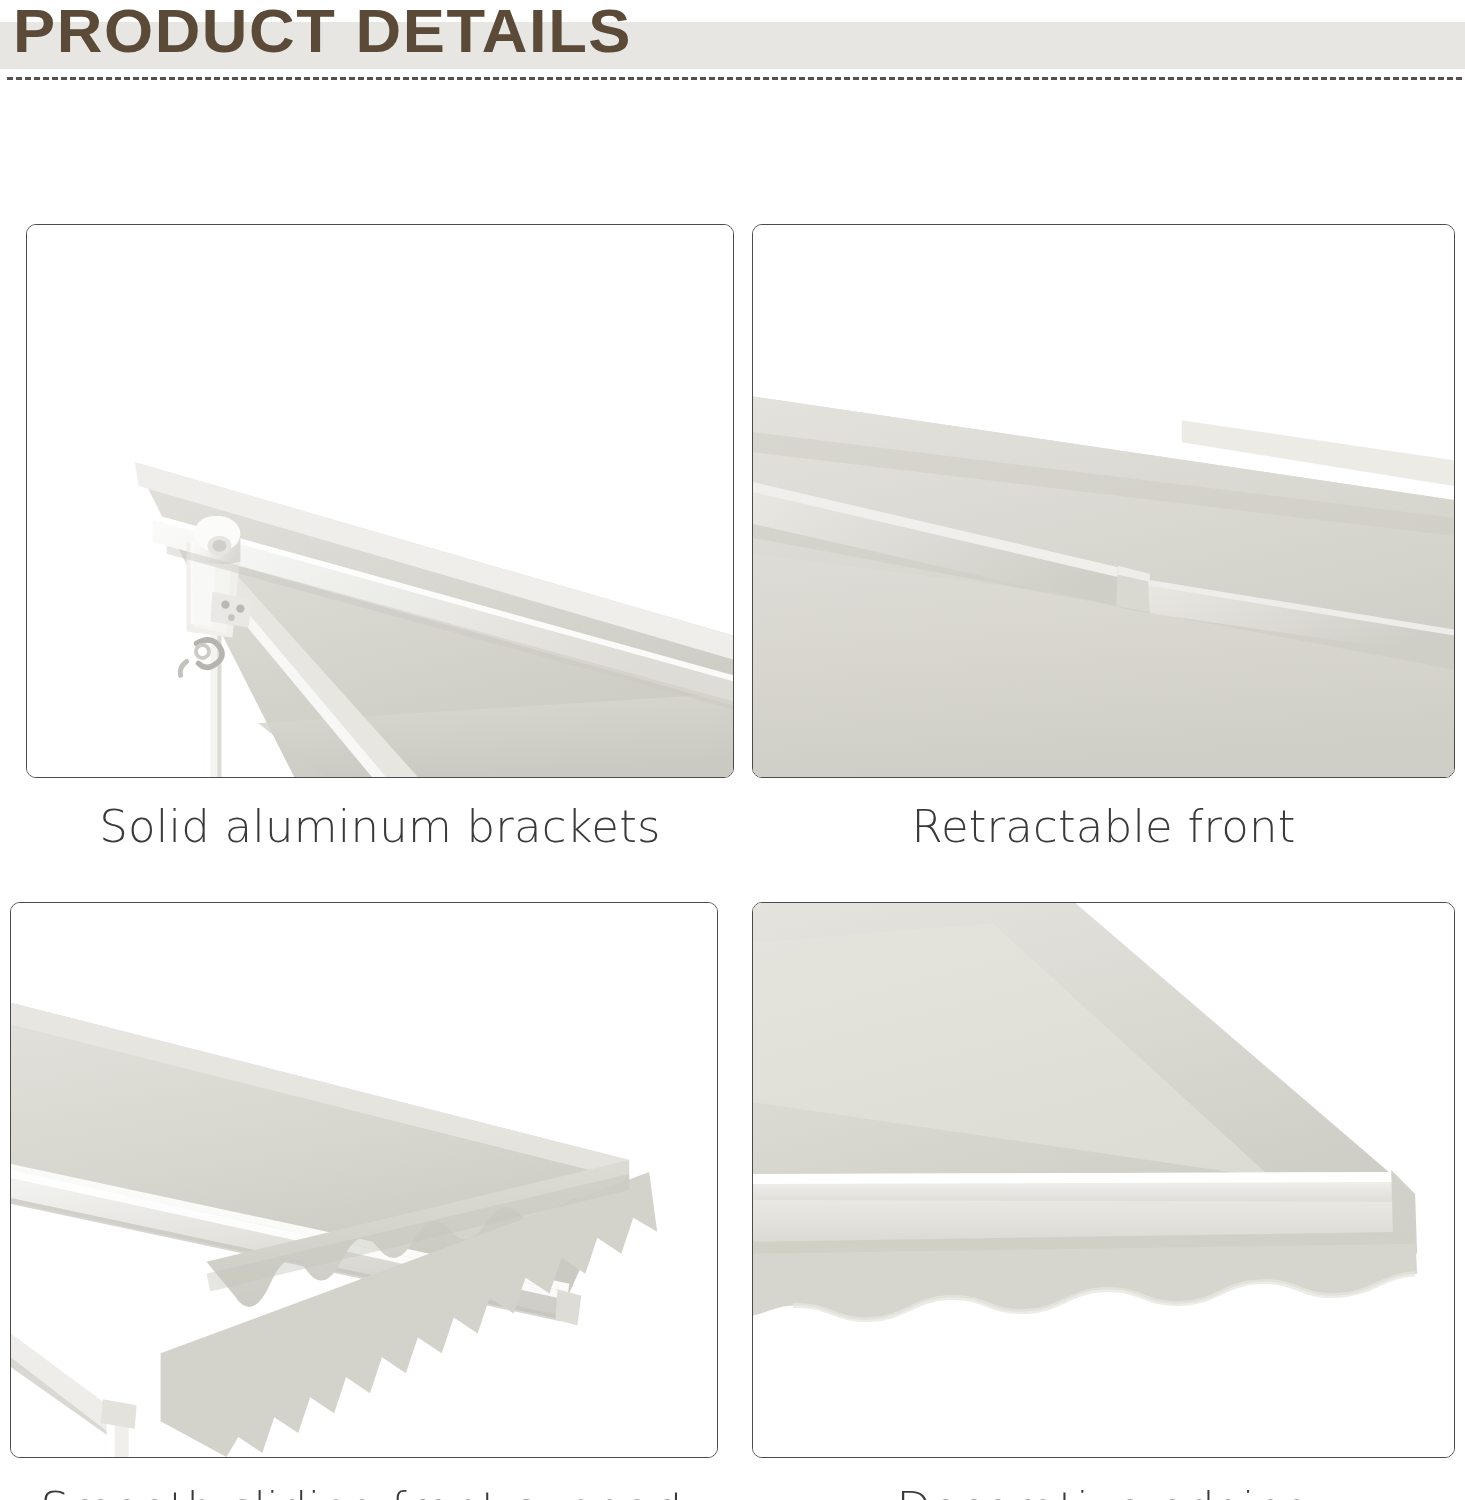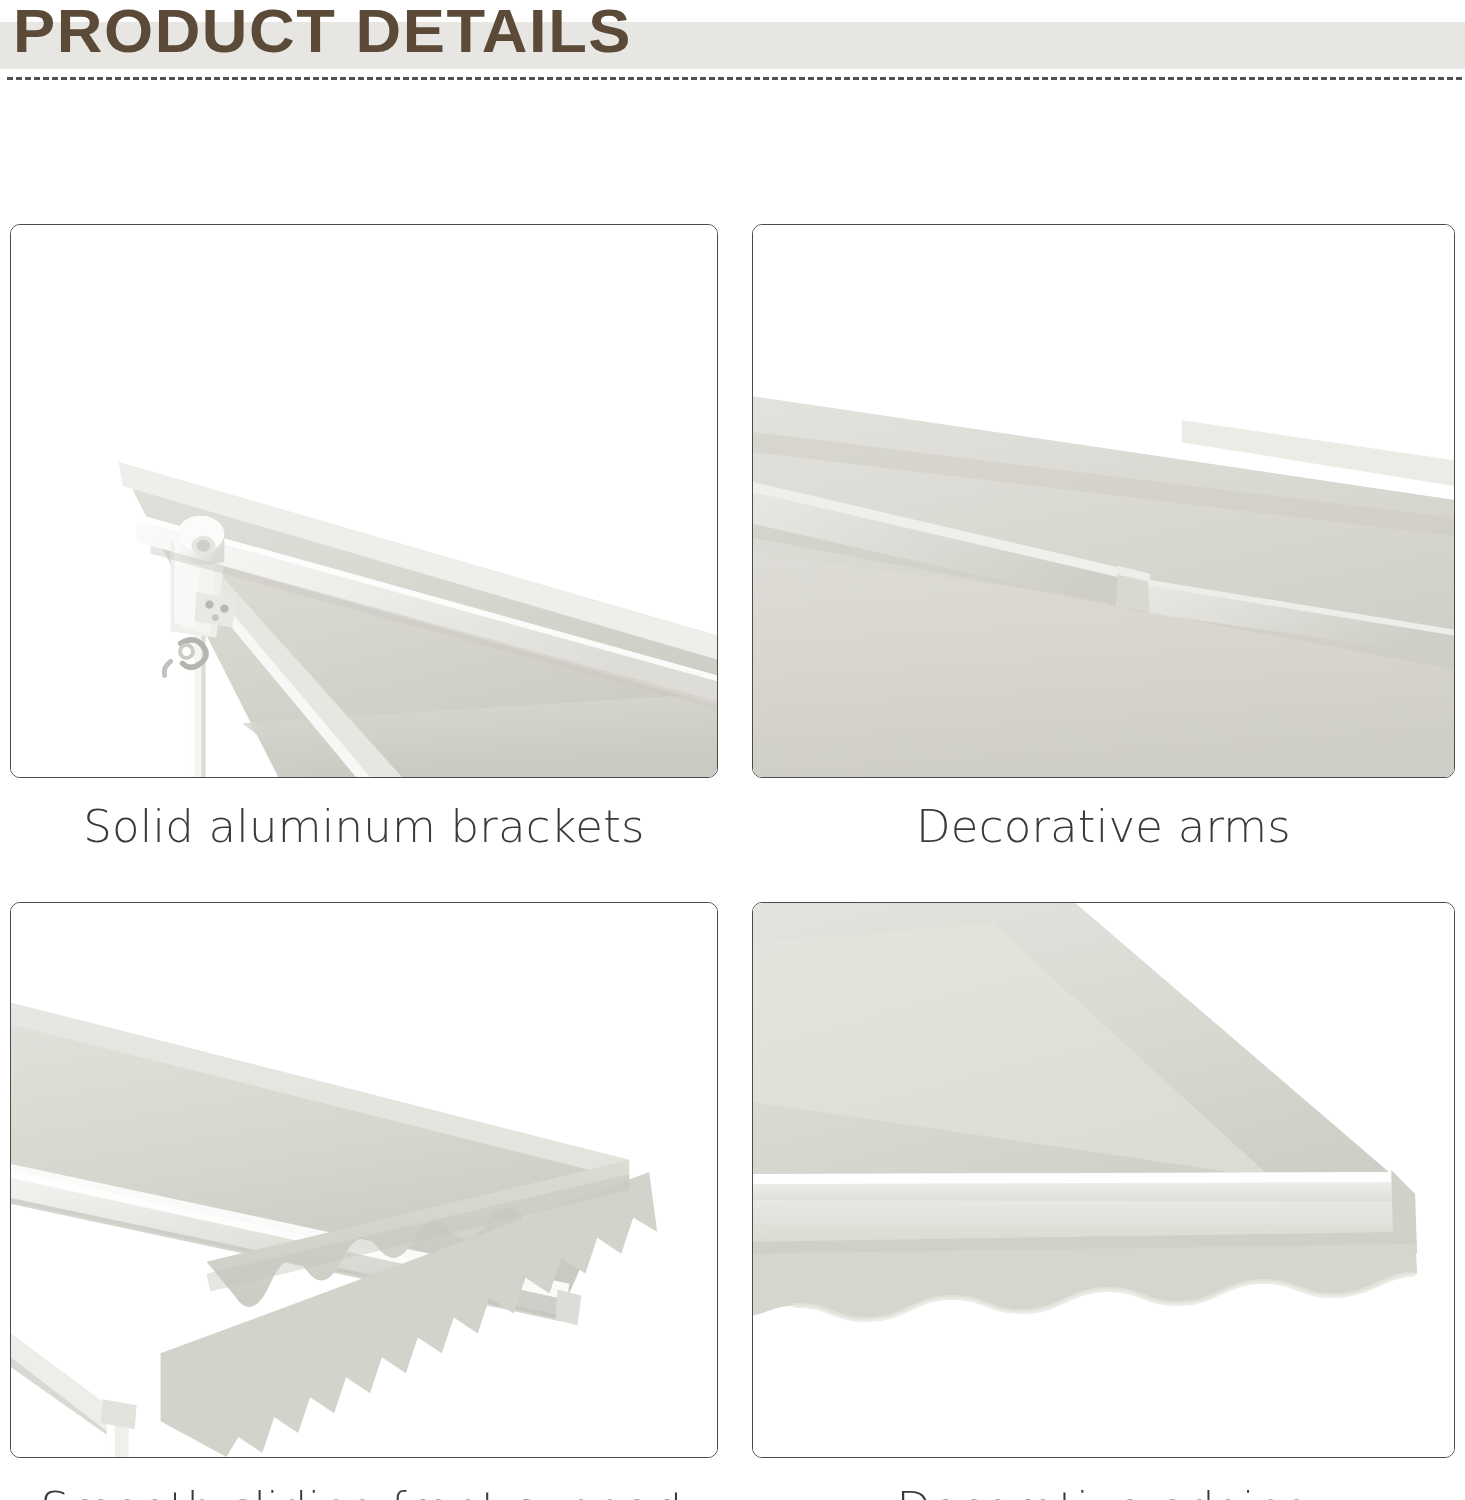--- a/index.html
+++ b/index.html
@@ -78,21 +78,21 @@
     font-family: "DejaVu Sans", sans-serif;
     font-weight: 300;
     font-size: 45px;
     line-height: 57px;
     color: #3a3a3a;
     text-align: center;
     letter-spacing: 0.2px;
   }
 
   
-  .cell-1 { left: 10px;  top: 124px; width: 708px; }
+  .cell-1 { left: 26px;  top: 124px; width: 708px; }
   .cell-2 { left: 752px; top: 124px; width: 703px; }
   .cell-3 { left: 10px;  top: 802px; width: 708px; }
   .cell-4 { left: 752px; top: 802px; width: 703px; }
 
   .cell-1 .panel, .cell-2 .panel { height: 554px; }
   .cell-3 .panel, .cell-4 .panel { height: 556px; }
 
   .cap-top { margin-top: 20px; }
   .cap-bot { margin-top: 22px; }
 </style>
@@ -210,21 +210,21 @@
         <path d="M 366 342 L 398 350 L 398 358 L 366 351 Z" fill="#eeede9"></path>
 
         <path d="M 396 356 L 703 406 L 703 434 L 398 390 Z" fill="url(#arm2)"></path>
         <path d="M 396 356 L 703 406 L 703 412 L 397 362 Z" fill="#eeedea"></path>
 
         <path d="M 0 300 L 386 388 L 703 434 L 703 446 L 0 314 Z" fill="#c6c5bd" opacity="0.35"></path>
 
         <path d="M 430 196 L 703 236 L 703 262 L 430 218 Z" fill="#e7e6e0" opacity="0.8"></path>
       </svg>
     </div>
-    <div class="caption cap-top">Decorative arms</div>
+    <div class="caption cap-top">Retractable front</div>
   </div>
 
   <div class="cell cell-3">
     <div class="panel">
       <svg viewBox="0 0 708 556" preserveAspectRatio="none">
         <defs>
           <linearGradient id="fab3" x1="0" y1="0" x2="0.35" y2="1">
             <stop offset="0%" stop-color="#e2e1db"></stop>
             <stop offset="60%" stop-color="#d6d5ce"></stop>
             <stop offset="100%" stop-color="#cbcac2"></stop>

